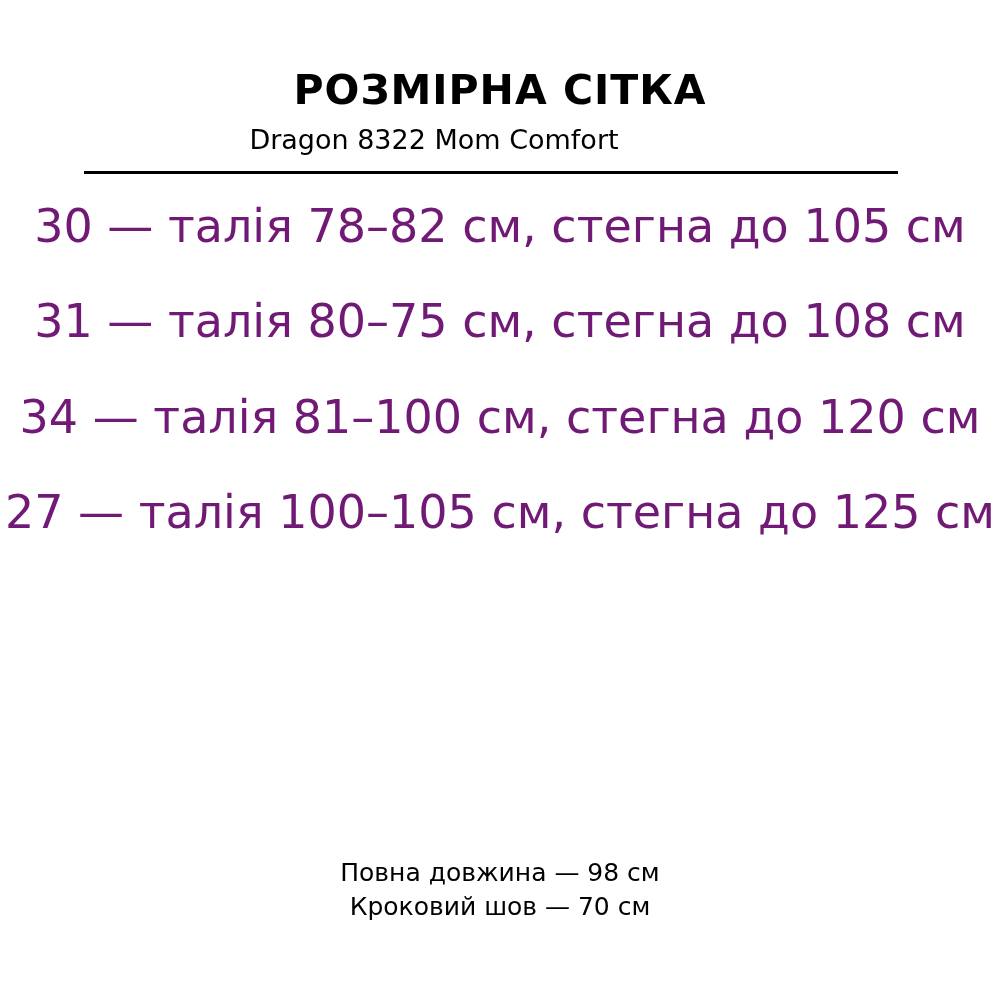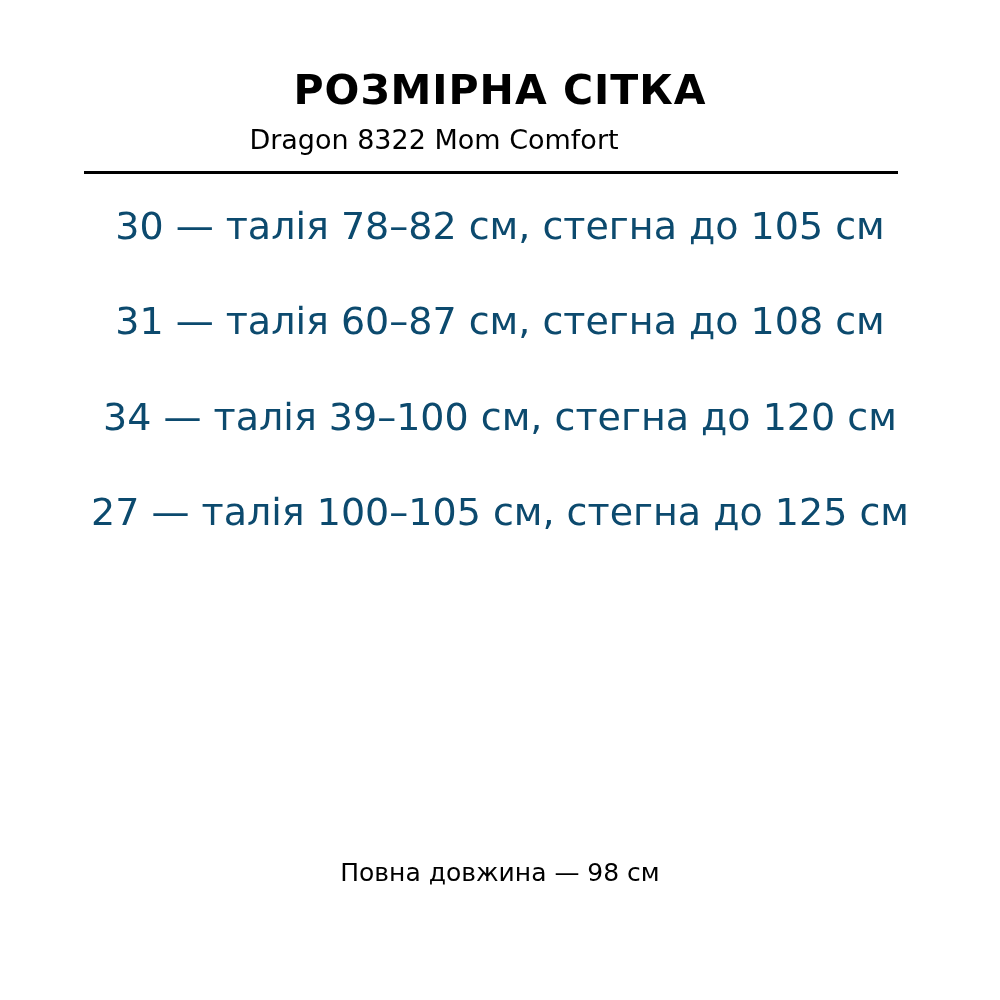--- a/index.html
+++ b/index.html
@@ -53,26 +53,26 @@
     left: 0;
     width: 1000px;
   }
   .size-row {
     height: 95.5px;
     display: flex;
     align-items: center;
     justify-content: center;
   }
   .size-row-text {
-    font-size: 38px;
+    font-size: 46px;
     line-height: 44px;
     font-weight: 400;
     text-align: center;
     white-space: nowrap;
-    color: #0c4a6e;
+    color: #701a75;
   }
   .footer {
     position: absolute;
     top: 856px;
     left: 0;
     width: 1000px;
     text-align: center;
   }
   .footer-line {
     font-size: 25px;
@@ -90,27 +90,28 @@
 
   <div class="subtitle">Dragon 8322 Mom Comfort</div>
 
   <div class="divider"></div>
 
   <div class="rows">
     <div class="size-row">
       <span class="size-row-text">30 — талія 78–82 см, стегна до 105 см</span>
     </div>
     <div class="size-row">
-      <span class="size-row-text">31 — талія 60–87 см, стегна до 108 см</span>
+      <span class="size-row-text">31 — талія 80–75 см, стегна до 108 см</span>
     </div>
     <div class="size-row">
-      <span class="size-row-text">34 — талія 39–100 см, стегна до 120 см</span>
+      <span class="size-row-text">34 — талія 81–100 см, стегна до 120 см</span>
     </div>
     <div class="size-row">
       <span class="size-row-text">27 — талія 100–105 см, стегна до 125 см</span>
     </div>
   </div>
 
   <div class="footer">
     <div class="footer-line">Повна довжина — 98 см</div>
+    <div class="footer-line">Кроковий шов — 70 см</div>
   </div>
 
 </div>
 
 </body></html>

